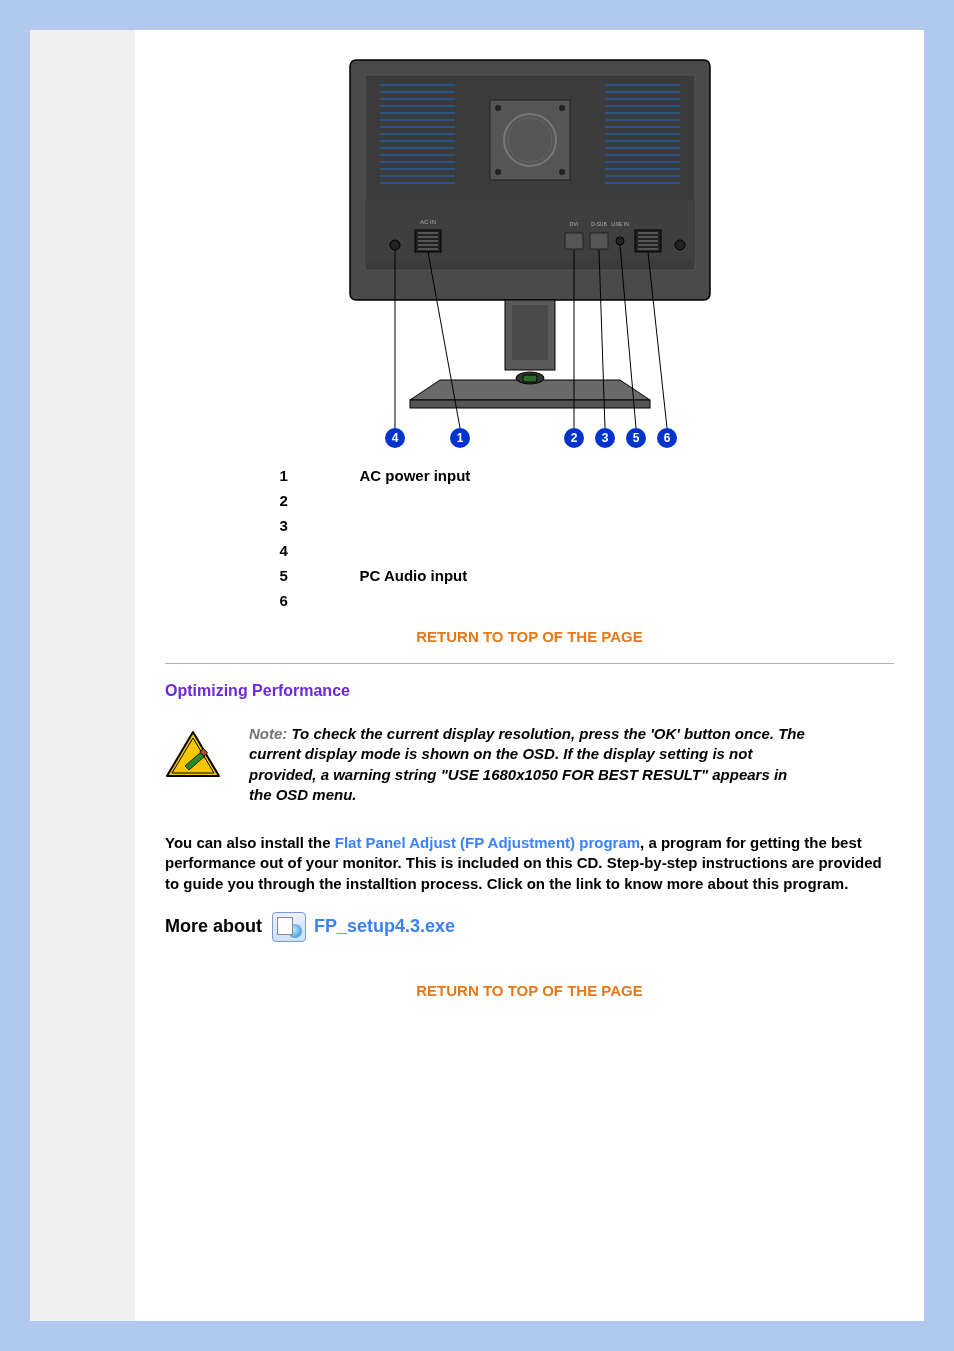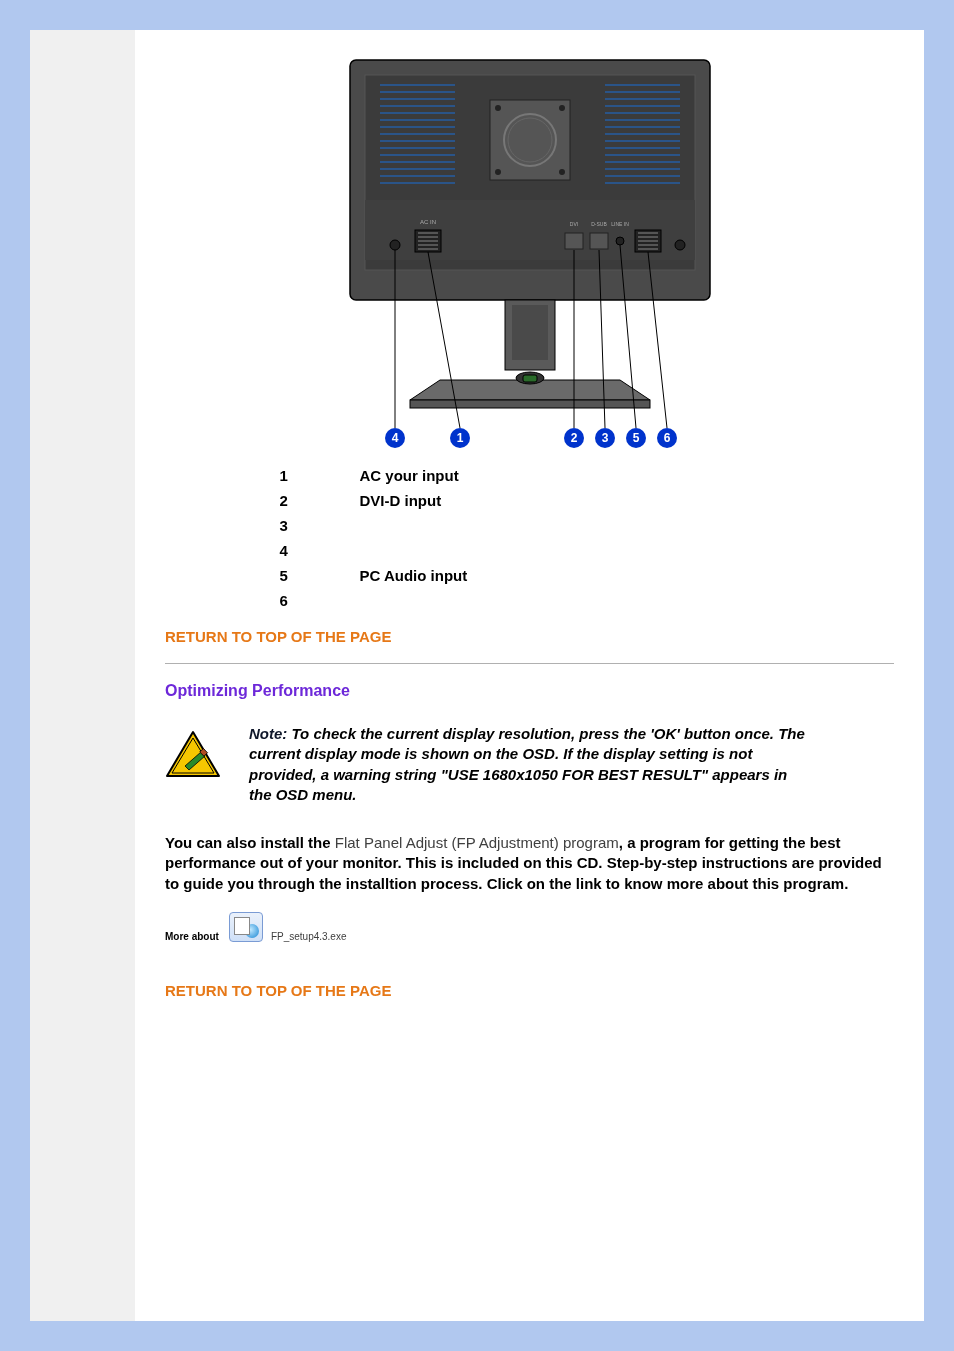--- a/index.html
+++ b/index.html
@@ -47,20 +47,21 @@
     font-size: 15px;
     padding: 4px 0;
   }
   .legend-num {
     width: 80px;
   }
   .legend-label {
     flex: 1;
   }
   .return-link {
+    text-align: center;
     margin: 12px 0 18px 0;
     font-weight: bold;
     font-size: 15px;
   }
   .return-link a {
     color: #e67817;
     text-decoration: none;
   }
   hr.sep {
     border: none;
@@ -90,34 +91,34 @@
     margin-top: 6px;
   }
   .note-text {
     font-weight: bold;
     font-style: italic;
     font-size: 15px;
     line-height: 1.35;
     max-width: 560px;
   }
   .note-label {
-    color: #0f172a;
+    color: #737373;
     font-style: italic;
     font-weight: bold;
   }
   .link-inline {
-    color: #404040;
+    color: #3b82f6;
     text-decoration: none;
-    font-weight: normal;
+    font-weight: bold;
   }
   .more-about {
     display: flex;
-    align-items: flex-end;
-    font-weight: bold;
-    font-size: 10px;
+    align-items: center;
+    font-weight: bold;
+    font-size: 18px;
     margin: 8px 0 30px 0;
   }
   .more-about-label { margin-right: 10px; }
   .file-icon {
     width: 34px;
     height: 30px;
     margin-right: 8px;
     border: 1px solid #7a9bd4;
     background: linear-gradient(#eaf1fb, #cfe0f7);
     border-radius: 4px;
@@ -287,25 +288,24 @@
         <g>
           <circle class="circle-label" cx="327" cy="388" r="10"></circle>
           <text class="circle-text" x="327" y="388">6</text>
         </g>
       </svg>
     </div>
 
     <div class="legend">
       <div class="legend-row">
         <div class="legend-num">1</div>
-        <div class="legend-label">AC your input</div>
+        <div class="legend-label">AC power input</div>
       </div>
       <div class="legend-row">
         <div class="legend-num">2</div>
-        <div class="legend-label">DVI-D input</div>
       </div>
       <div class="legend-row">
         <div class="legend-num">3</div>
       </div>
       <div class="legend-row">
         <div class="legend-num">4</div>
       </div>
       <div class="legend-row">
         <div class="legend-num">5</div>
         <div class="legend-label">PC Audio input</div>

